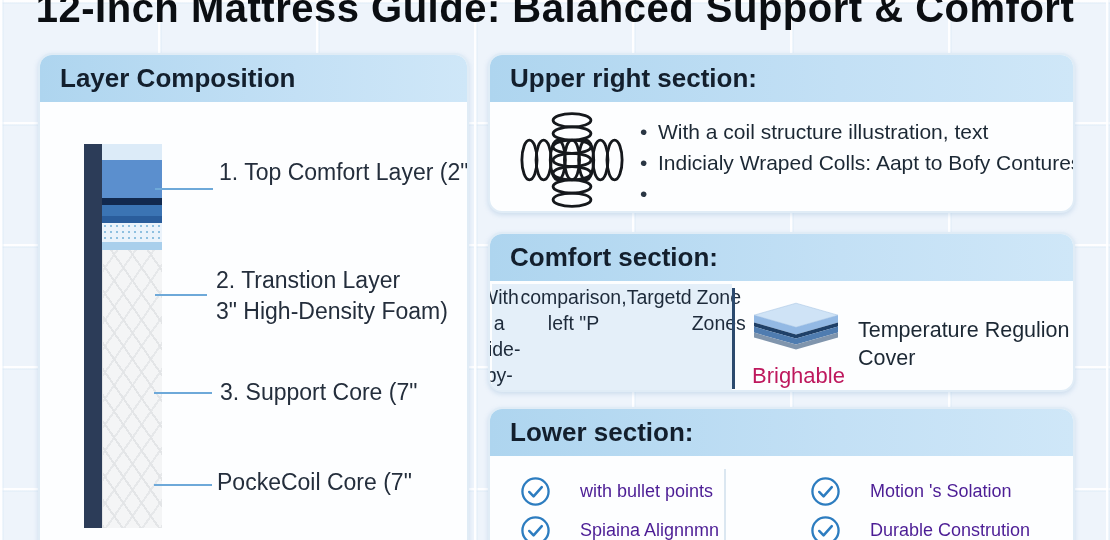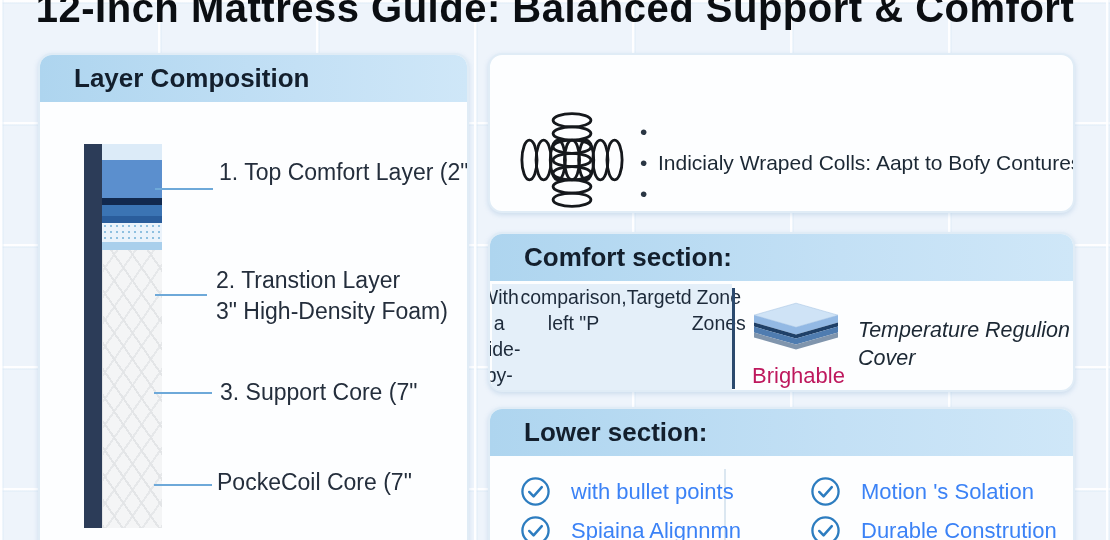--- a/index.html
+++ b/index.html
@@ -29,21 +29,21 @@
     position: absolute;
     background: #fdfeff;
     border: 2px solid #e0ecf6;
     border-radius: 14px;
     box-shadow: 0 2px 5px rgba(120,160,205,0.28);
     overflow: hidden;
   }
   .card-header {
     height: 47px;
     line-height: 47px;
-    padding-left: 34px;
+    padding-left: 20px;
     font-size: 26px;
     font-weight: 700;
     color: #131f2d;
     background: linear-gradient(90deg, #aed5ef 0%, #c3e0f5 60%, #cfe7f8 100%);
   }
   
   #left-panel { left: 38px; top: 53px; width: 431px; height: 500px; }
   .m-sidebar { position: absolute; left: 44px; top: 89px; width: 18px; height: 384px; background: #2c3c58; }
   .m-layers { position: absolute; left: 62px; top: 89px; width: 60px; }
   .m-l1 { height: 16px; background: #dcebf8; }
@@ -84,23 +84,23 @@
   .mid-left-box {
     position: absolute; left: 2px; top: 50px; width: 240px; height: 106px;
     background: #e4eff9;
     display: flex; flex-direction: row; justify-content: center;
     text-align: center; font-size: 19.5px; line-height: 26px; color: #1d2a3a;
   }
   .mid-divider { position: absolute; left: 242px; top: 54px; width: 3px; height: 101px; background: #2c4a6e; }
   .stack-icon { position: absolute; left: 258px; top: 62px; }
   .stack-caption { position: absolute; left: 262px; top: 129px; font-size: 22px; color: #be185d; }
   .mid-right-text { position: absolute; left: 368px; top: 82px; font-size: 21.5px; line-height: 28px; color: #1c2834; white-space: nowrap; }
-  .mid-right-text span { display: block; font-style: italic; }
-  
-  .check-item { position: absolute; display: flex; align-items: center; gap: 20px; font-size: 22px; color: #3b82f6; white-space: nowrap; }
+  .mid-right-text span { display: block; }
+  
+  .check-item { position: absolute; display: flex; align-items: center; gap: 29px; font-size: 18px; color: #4c1d95; white-space: nowrap; }
   #check-0 { left: 30px;  top: 67px; }
   #check-1 { left: 30px;  top: 106px; }
   #check-2 { left: 320px; top: 67px; text-align: center; }
   #check-3 { left: 320px; top: 106px; }
   .col-divider { position: absolute; left: 234px; top: 60px; width: 2px; height: 90px; background: #dbe7f1; }
 </style>
 </head>
 <body>
 
 <h1 class="page-title">12-Inch Mattress Guide: Balanced Support &amp; Comfort</h1>
@@ -134,20 +134,21 @@
   </div>
   <div class="layer-label" id="label-3">
     <span class="l1">3. Support Core (7"</span>
   </div>
   <div class="layer-label" id="label-4">
     <span class="l1">PockeCoil Core (7"</span>
   </div>
 </section>
 
 <section class="card" id="upper-card">
+  <div class="card-header">Upper right section:</div>
 
   <svg class="coil-icon" width="104" height="96" viewBox="0 0 110 100">
     <g fill="none" stroke="#15181c" stroke-width="3">
       <ellipse cx="10" cy="50" rx="8" ry="21"></ellipse>
       <ellipse cx="25" cy="50" rx="8" ry="21"></ellipse>
       <ellipse cx="40" cy="50" rx="8" ry="21"></ellipse>
       <ellipse cx="55" cy="50" rx="8" ry="21"></ellipse>
       <ellipse cx="70" cy="50" rx="8" ry="21"></ellipse>
       <ellipse cx="85" cy="50" rx="8" ry="21"></ellipse>
       <ellipse cx="100" cy="50" rx="8" ry="21"></ellipse>
@@ -157,20 +158,21 @@
       <ellipse cx="55" cy="50" rx="20" ry="7"></ellipse>
       <ellipse cx="55" cy="64" rx="20" ry="7"></ellipse>
       <ellipse cx="55" cy="78" rx="20" ry="7"></ellipse>
       <ellipse cx="55" cy="92" rx="20" ry="7"></ellipse>
     </g>
   </svg>
 
   <div class="bullet-list">
     <div class="bullet-row">
       <span class="bullet-dot">•</span>
+      <span>With a coil structure illustration, text</span>
     </div>
     <div class="bullet-row">
       <span class="bullet-dot">•</span>
       <span>Indicialy Wraped Colls: Aapt to Bofy Contures,</span>
     </div>
     <div class="bullet-row">
       <span class="bullet-dot">•</span>
     </div>
   </div>
 </section>

